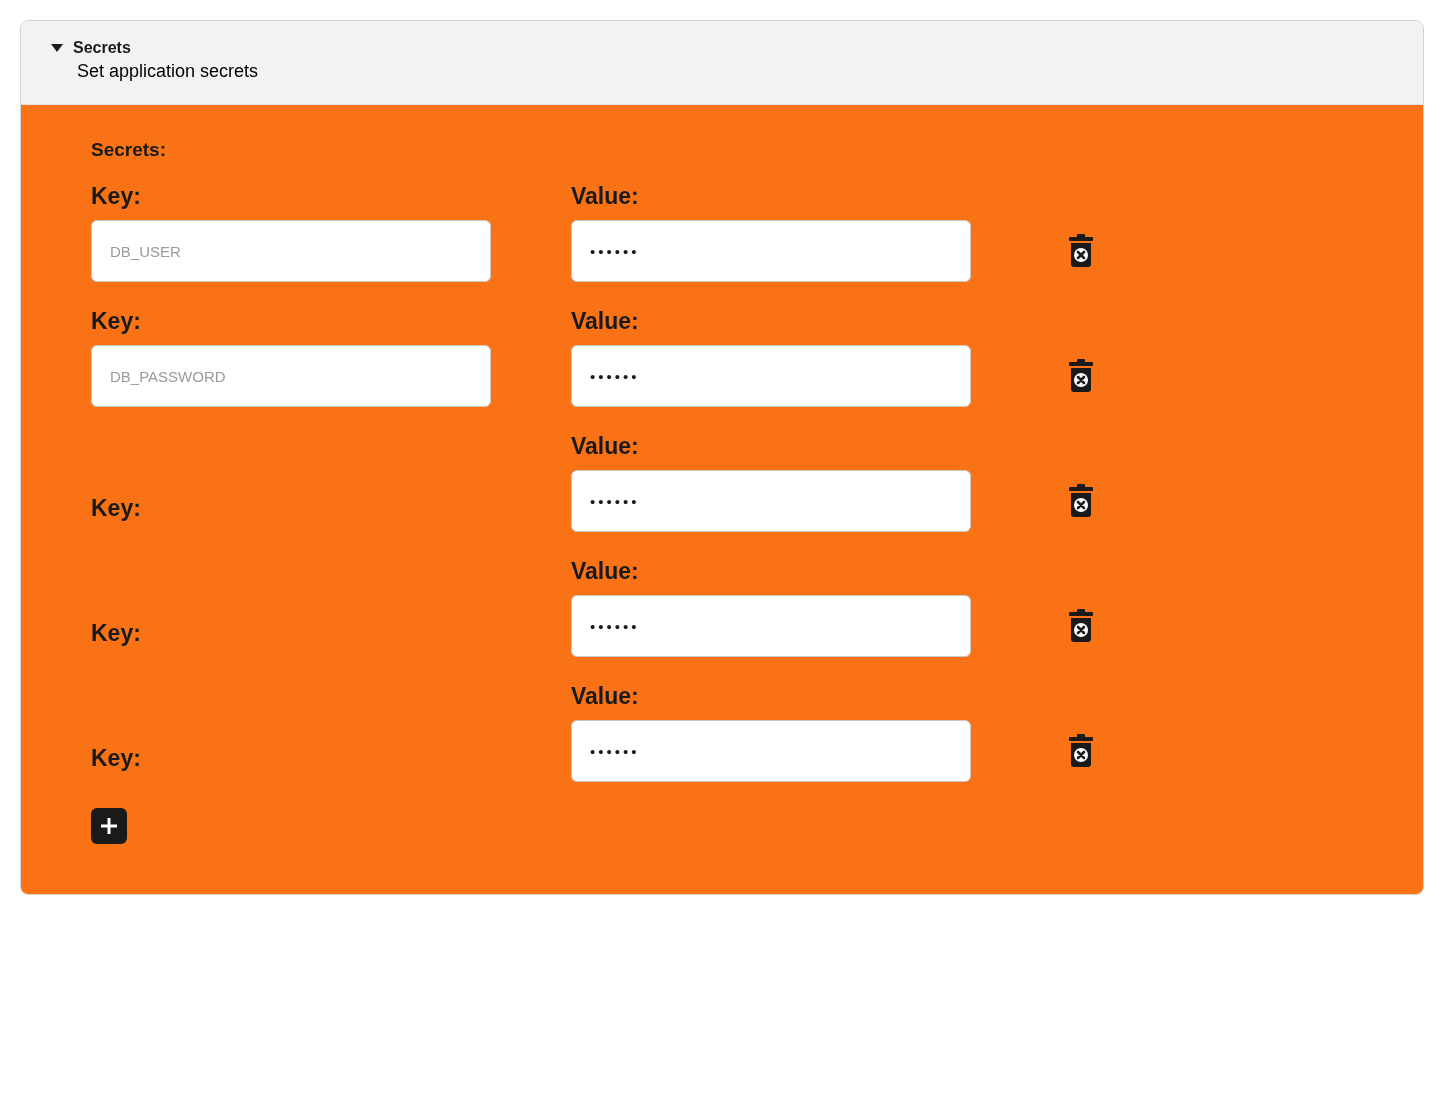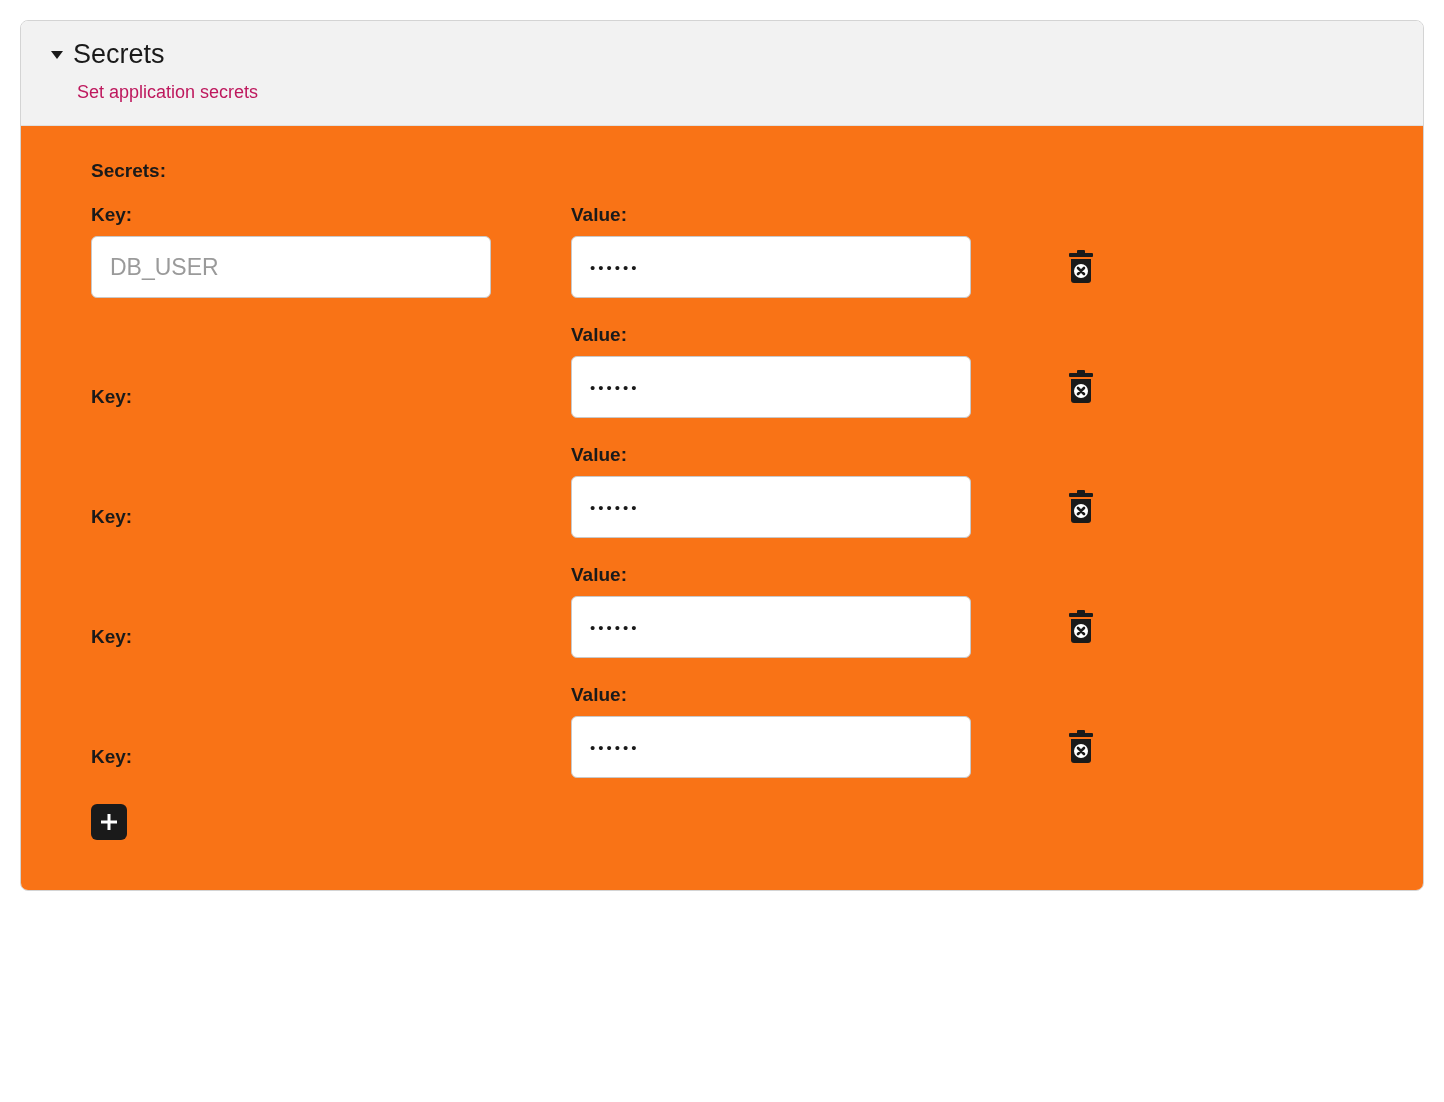--- a/index.html
+++ b/index.html
@@ -25,28 +25,28 @@
     align-items: center;
     gap: 10px;
   }
   .collapse-caret {
     width: 0; height: 0;
     border-left: 6px solid transparent;
     border-right: 6px solid transparent;
     border-top: 8px solid #1a1a1a;
   }
   .panel-title {
-    font-size: 27px;
-    font-weight: 400;
+    font-size: 16px;
+    font-weight: 700;
   }
   .panel-subtitle {
     font-size: 18px;
     font-weight: 400;
-    color: #be185d;
-    margin-top: 12px;
+    color: #000000;
+    margin-top: 4px;
     margin-left: 26px;
   }
   .panel-body {
     background: #f97316;
     padding: 34px 70px 50px 70px;
   }
   .section-label {
     font-size: 19px;
     font-weight: 700;
     margin-bottom: 22px;
@@ -54,31 +54,31 @@
   .rows-container {}
   .secret-row {
     display: grid;
     grid-template-columns: 400px 400px 60px;
     column-gap: 80px;
     align-items: end;
     margin-bottom: 26px;
   }
   .field-group {}
   .field-label {
-    font-size: 19px;
+    font-size: 23px;
     font-weight: 700;
     margin-bottom: 10px;
   }
   .text-input {
     width: 100%;
     height: 62px;
     border: 1px solid #c8c8c8;
     border-radius: 6px;
     padding: 0 18px;
-    font-size: 23px;
+    font-size: 15px;
     color: #1a1a1a;
     background: #fff;
     outline: none;
   }
   .text-input::placeholder {
     color: #9a9a9a;
   }
   .pw-input {
     letter-spacing: 3px;
     font-size: 15px;
@@ -137,21 +137,21 @@
                 <rect x="3" y="3" width="24" height="4" rx="1" fill="#1a1a1a"></rect>
                 <rect x="11" y="0" width="8" height="4" rx="1" fill="#1a1a1a"></rect>
                 <path d="M5 9 H25 V30 Q25 33 22 33 H8 Q5 33 5 30 Z" fill="#1a1a1a"></path>
                 <circle cx="15" cy="21" r="7" fill="#fff"></circle>
                 <path d="M12 18 L18 24 M18 18 L12 24" stroke="#1a1a1a" stroke-width="2.6" stroke-linecap="round"></path>
               </svg>
             </button>
           </div>
         </div>
         <div class="secret-row">
-          <div class="field-group"><div class="field-label">Key:</div></div>
+          <div class="field-group"><div class="field-label">Key:</div><input class="text-input" type="text" placeholder="DB_PASSWORD" style=""></div>
           <div class="field-group"><div class="field-label">Value:</div><input class="text-input pw-input" type="password" value="••••••" style=""></div>
           <div class="delete-cell">
             <button class="delete-btn">
               <svg width="30" height="34" viewBox="0 0 30 34">
                 <rect x="3" y="3" width="24" height="4" rx="1" fill="#1a1a1a"></rect>
                 <rect x="11" y="0" width="8" height="4" rx="1" fill="#1a1a1a"></rect>
                 <path d="M5 9 H25 V30 Q25 33 22 33 H8 Q5 33 5 30 Z" fill="#1a1a1a"></path>
                 <circle cx="15" cy="21" r="7" fill="#fff"></circle>
                 <path d="M12 18 L18 24 M18 18 L12 24" stroke="#1a1a1a" stroke-width="2.6" stroke-linecap="round"></path>
               </svg>

